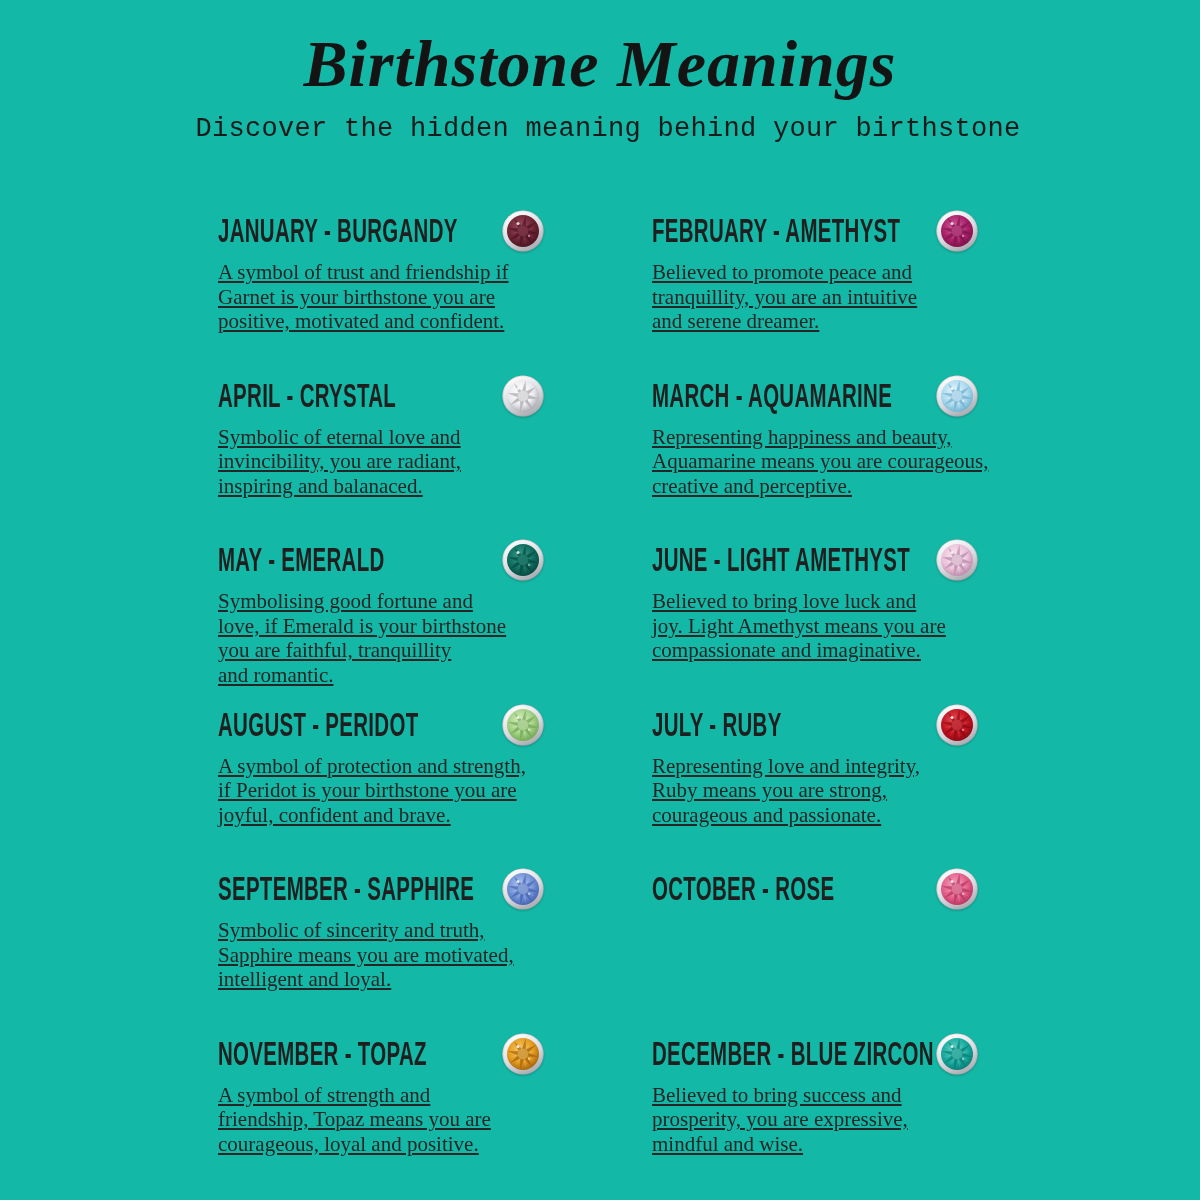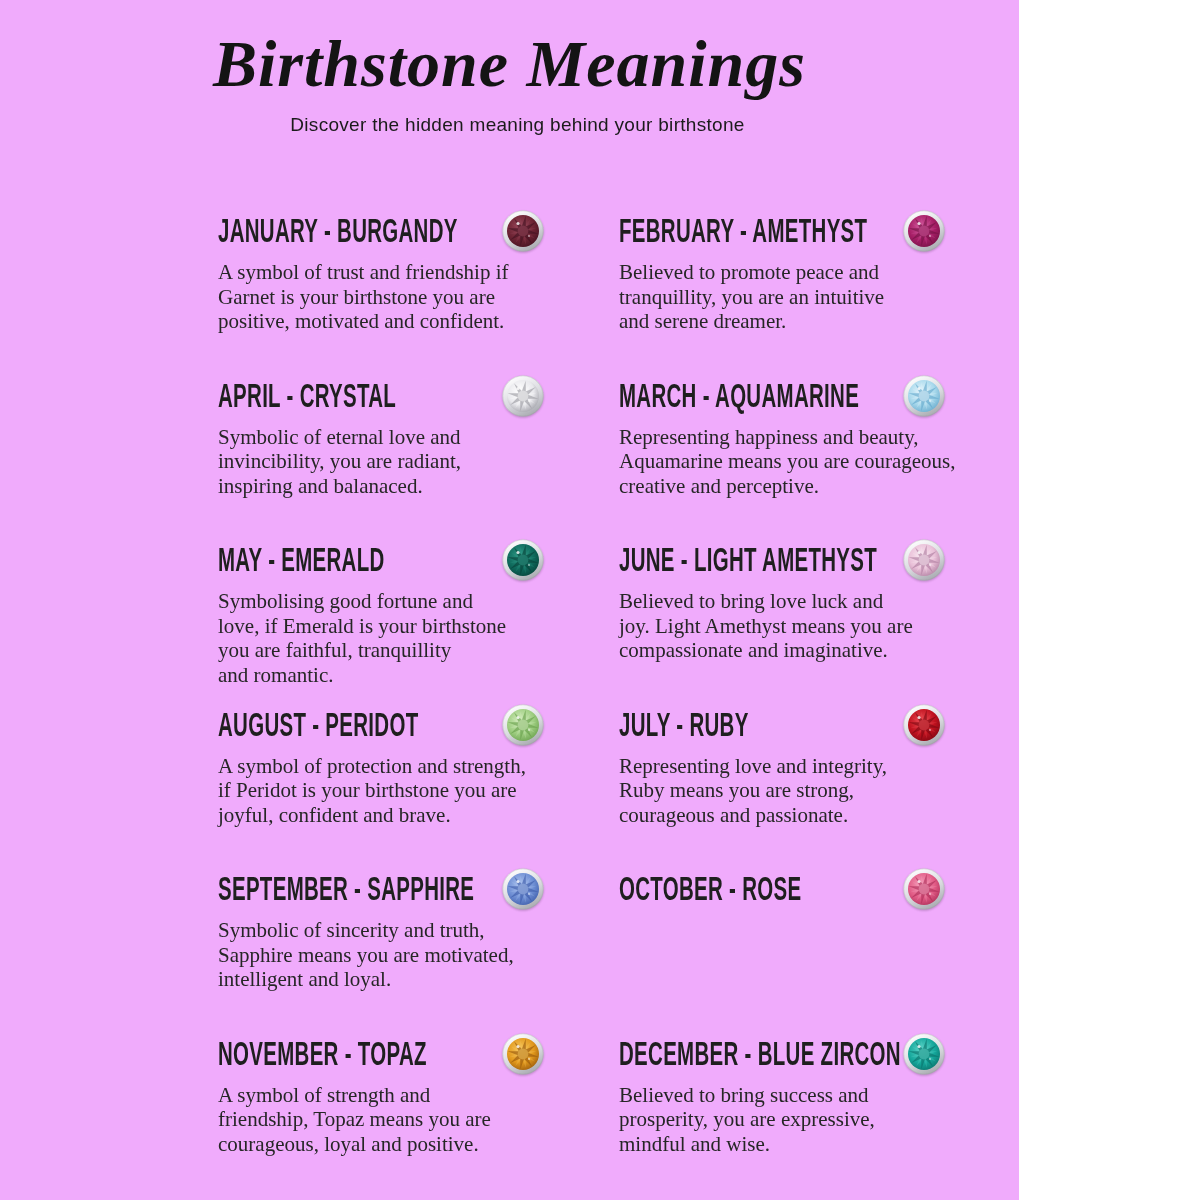--- a/index.html
+++ b/index.html
@@ -1,51 +1,51 @@
 <!DOCTYPE html>
 <html><head>
 <meta charset="utf-8">
 <style>
   html, body { margin: 0; padding: 0; background: #ffffff; }
   .page {
     position: relative;
-    width: 1019px;
+    width: 1200px;
     height: 1200px;
-    background: #f0abfc;
+    background: #14b8a6;
     overflow: hidden;
     font-family: "Liberation Sans", sans-serif;
     color: #1c1c1c;
   }
   .page-title {
     margin: 0;
     padding-top: 26px;
     text-align: center;
     font-family: "Liberation Serif", serif;
     font-style: italic;
     font-weight: bold;
     font-size: 66px;
     line-height: 1.15;
     color: #141414;
     letter-spacing: 1px;
   }
   .page-subtitle {
     margin: 12px 0 0 16px;
     text-align: center;
-    font-family: Liberation Sans, sans-serif;
-    font-size: 19px;
+    font-family: Liberation Mono, monospace;
+    font-size: 27px;
     color: #1b1b1b;
     letter-spacing: 0.3px;
   }
   .entries-grid {
     position: absolute;
     left: 218px;
     top: 210px;
     display: grid;
     grid-template-columns: 326px 326px;
-    column-gap: 75px;
+    column-gap: 108px;
     grid-template-rows: repeat(6, 164.5px);
   }
   .entry { position: relative; }
   .entry-head {
     position: relative;
     height: 42px;
     display: flex;
     align-items: center;
   }
   .entry-heading {
@@ -67,20 +67,21 @@
     height: 42px;
   }
   .gem svg { display: block; filter: drop-shadow(0 1.5px 1px rgba(0,0,0,0.22)); }
   .entry-desc {
     margin-top: 8px;
     font-family: "Liberation Serif", serif;
     font-size: 21px;
     line-height: 24.5px;
     color: #262626;
     white-space: pre;
+    text-decoration: underline;
   }
 </style>
 </head>
 <body>
 
 <div class="page">
   <h1 class="page-title">Birthstone Meanings</h1>
   <p class="page-subtitle">Discover the hidden meaning behind your birthstone</p>
   <div class="entries-grid">
   <div class="entry">

